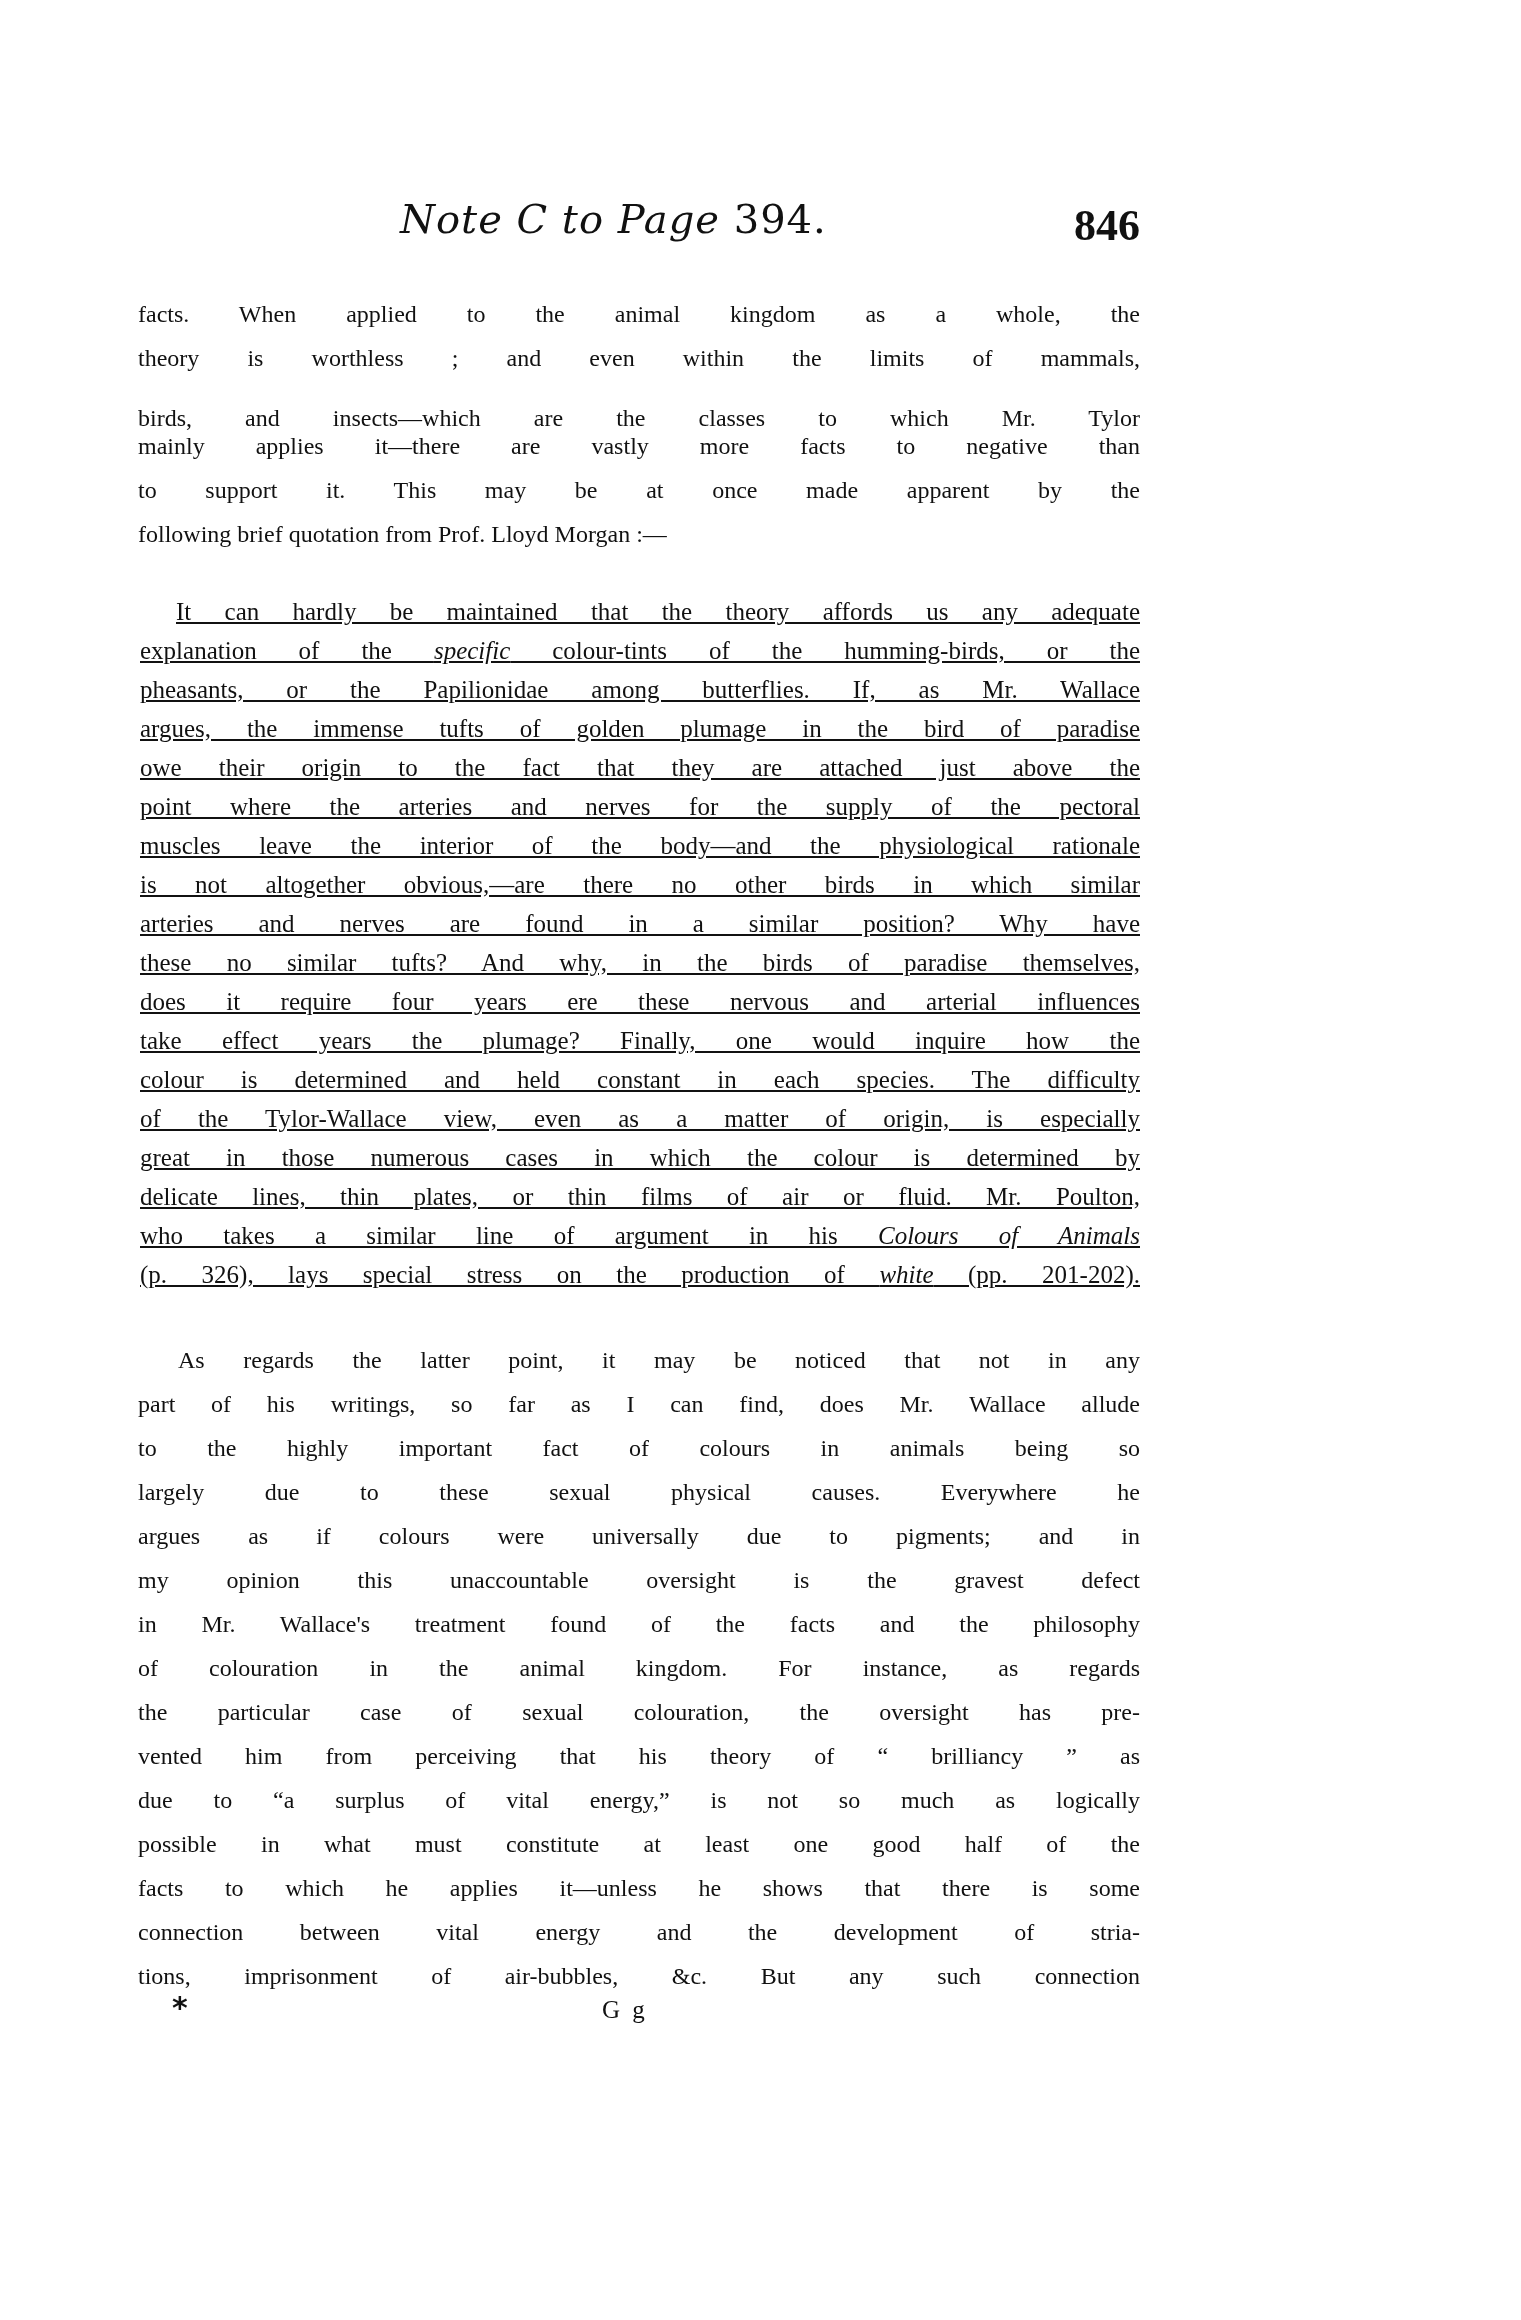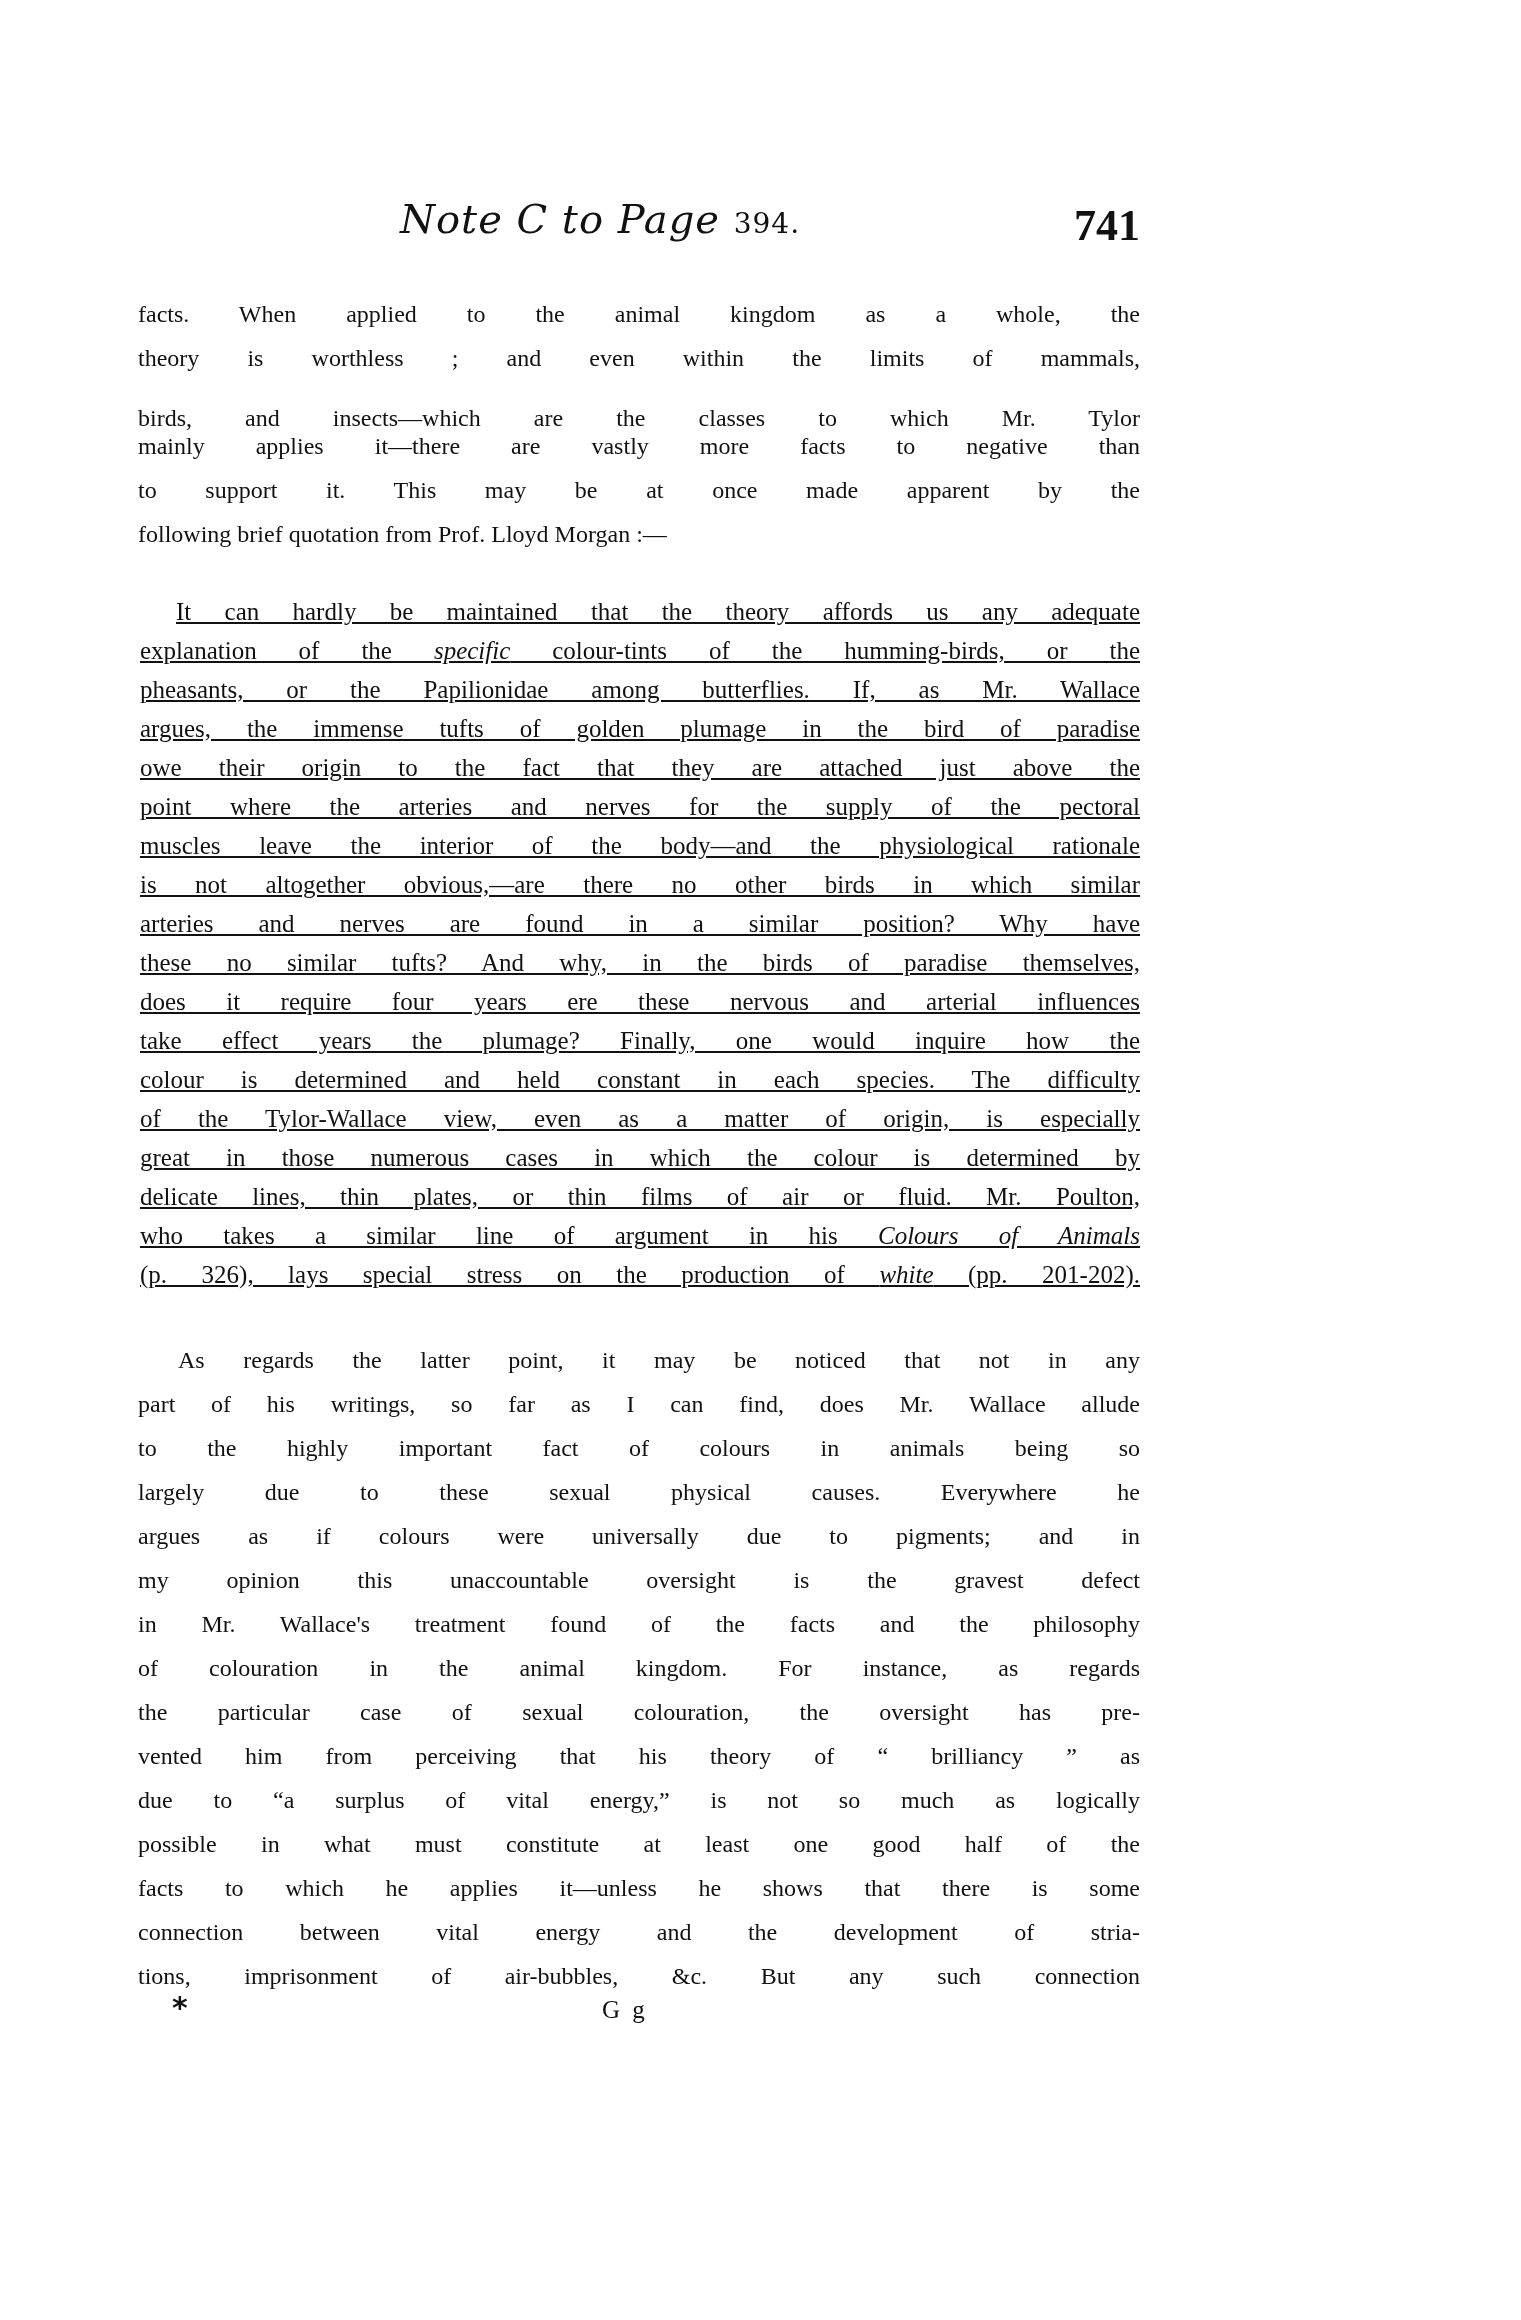--- a/index.html
+++ b/index.html
@@ -1,37 +1,37 @@
 <!DOCTYPE html>
 <html><head>
 <meta charset="utf-8">
 <style>
   html, body { margin: 0; padding: 0; background: #ffffff; }
   body { width: 1521px; height: 2320px; position: relative; overflow: hidden; color: #111111; }
   .page { position: absolute; left: 0; top: 0; width: 1521px; height: 2320px; background: #ffffff; }
   .running-head { position: absolute; left: 400px; top: 196px; font-family: "DejaVu Serif", serif; font-style: italic; font-size: 40px; white-space: nowrap; letter-spacing: 1px; }
-  .running-head .num { font-style: normal; font-size: 28px; }
+  .running-head .num { font-style: normal; font-size: 40px; }
   .folio { position: absolute; right: 381px; top: 200px; font-family: "Liberation Serif", serif; font-weight: bold; font-size: 44px; }
   .line { position: absolute; white-space: nowrap; font-family: "Liberation Serif", serif; text-align: justify; text-align-last: justify; }
   .body-line { left: 138px; width: 1002px; font-size: 24px; height: 44px; line-height: 44px; }
   .quote-line { left: 140px; width: 1000px; font-size: 25px; height: 39px; line-height: 39px; text-decoration: underline; }
   .last { text-align-last: left; }
   .indent-q { left: 176px; width: 964px; }
   .indent-p { left: 178px; width: 962px; }
   .star { position: absolute; left: 172px; top: 1990px; font-family: "DejaVu Sans", sans-serif; font-weight: bold; font-size: 30px; }
   .signature { position: absolute; left: 602px; top: 1996px; font-family: "Liberation Serif", serif; font-size: 25px; letter-spacing: 3px; }
   i { font-style: italic; }
 </style>
 </head>
 <body>
 
 <div class="page">
 
   <div class="running-head"><span>Note C to Page</span> <span class="num">394.</span></div>
-  <div class="folio">741</div>
+  <div class="folio">846</div>
 
   <div>
     <div class="line body-line" style="top:292px">facts.  When applied to the animal kingdom as a whole, the</div>
     <div class="line body-line" style="top:336px">theory is worthless ; and even within the limits of mammals,</div>
     <div class="line body-line" style="top:396px">birds, and insects—which are the classes to which Mr. Tylor</div>
     <div class="line body-line" style="top:424px">mainly applies it—there are vastly more facts to negative than</div>
     <div class="line body-line" style="top:468px">to support it.  This may be at once made apparent by the</div>
     <div class="line body-line last" style="top:512px">following brief quotation from Prof. Lloyd Morgan :—</div>
   </div>
 

